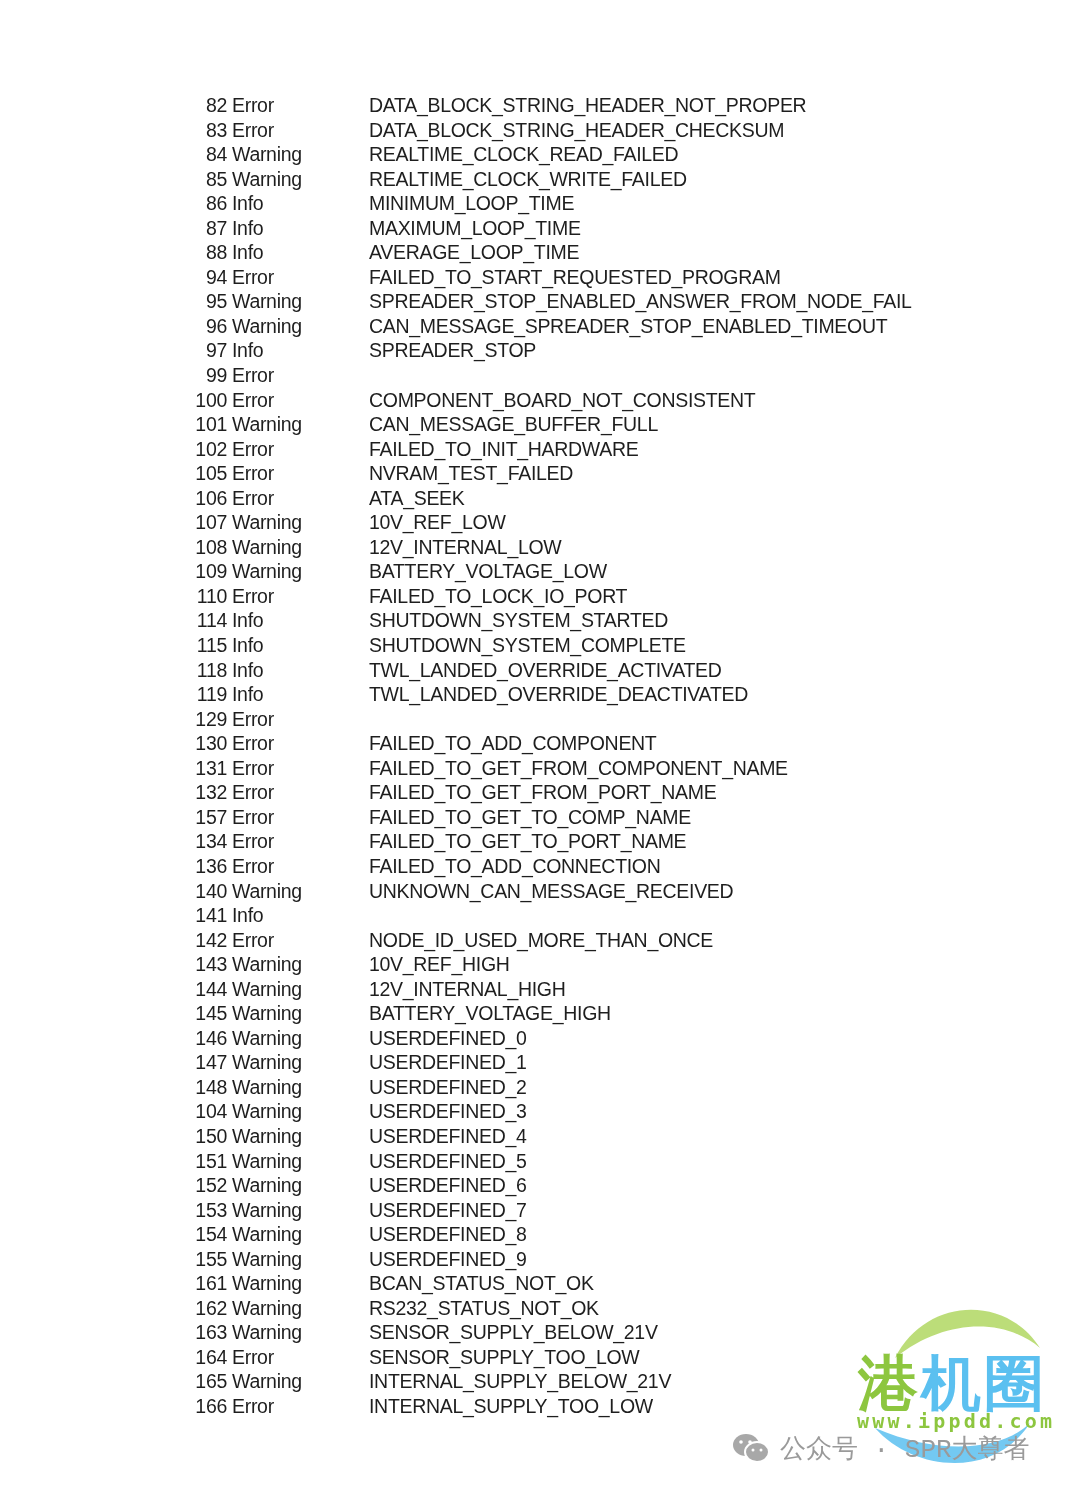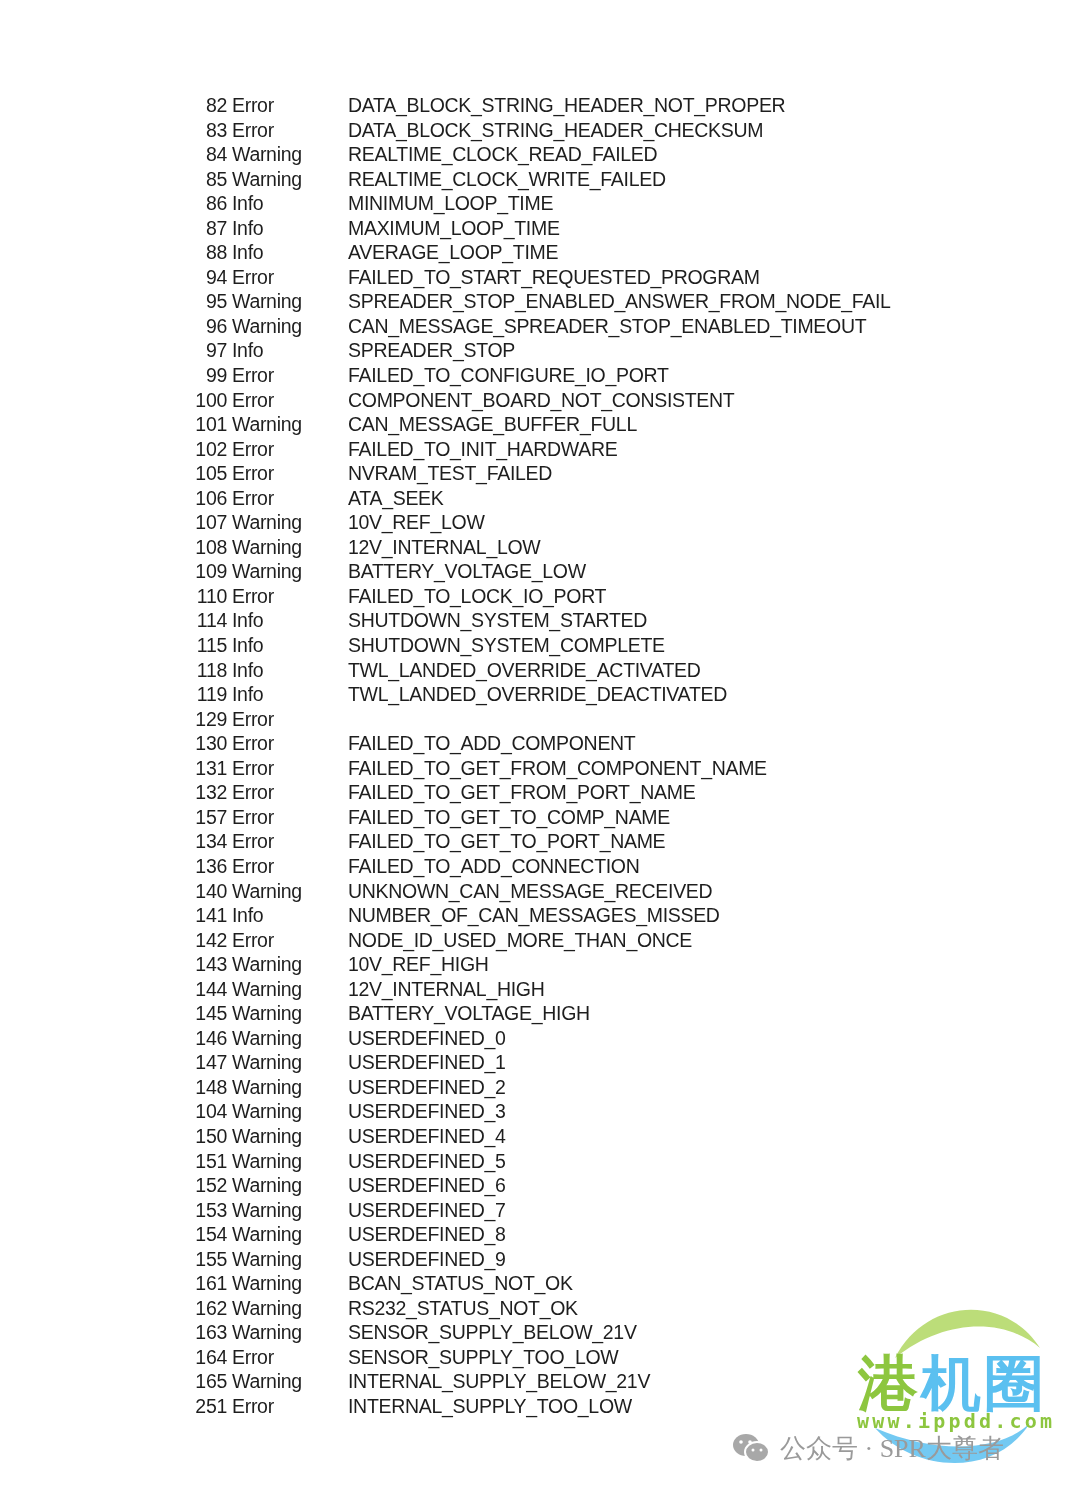--- a/index.html
+++ b/index.html
@@ -4,24 +4,24 @@
 <style>
   html, body { margin: 0; padding: 0; }
   body {
     width: 1080px; height: 1488px; background: #ffffff; position: relative; overflow: hidden;
     font-family: "Liberation Sans", "DejaVu Sans", sans-serif; color: #1e1e1e;
   }
   .table { position: absolute; left: 0; top: 93px; width: 1080px; }
   .row { position: relative; height: 24.55px; font-size: 19.5px; line-height: 24.55px; letter-spacing: -0.3px; }
   .num { position: absolute; right: 853px; text-align: right; white-space: nowrap; }
   .sev { position: absolute; left: 232px; white-space: nowrap; text-align: right; }
-  .desc { position: absolute; left: 348px; white-space: nowrap; }
+  .desc { position: absolute; left: 369px; white-space: nowrap; }
   .logo { position: absolute; left: 855px; top: 1298px; width: 200px; height: 180px; }
   .wm { position: absolute; left: 732px; top: 1430px; height: 36px; display: flex; align-items: center; gap: 10px;
-        font-family: Liberation Serif, serif; font-size: 26px; color: #9a9a9a; }
+        font-family: Liberation Mono, monospace; font-size: 26px; color: #9a9a9a; }
   .wm svg { display: block; }
 </style>
 </head>
 <body>
 
 <div class="table" id="table">
     <div class="row">
       <span class="num">82</span>
       <span class="sev">Error</span>
       <span class="desc">DATA_BLOCK_STRING_HEADER_NOT_PROPER</span>
@@ -72,21 +72,20 @@
       <span class="desc">CAN_MESSAGE_SPREADER_STOP_ENABLED_TIMEOUT</span>
     </div>
     <div class="row">
       <span class="num">97</span>
       <span class="sev">Info</span>
       <span class="desc">SPREADER_STOP</span>
     </div>
     <div class="row">
       <span class="num">99</span>
       <span class="sev">Error</span>
-      <span class="desc">FAILED_TO_CONFIGURE_IO_PORT</span>
     </div>
     <div class="row">
       <span class="num">100</span>
       <span class="sev">Error</span>
       <span class="desc">COMPONENT_BOARD_NOT_CONSISTENT</span>
     </div>
     <div class="row">
       <span class="num">101</span>
       <span class="sev">Warning</span>
       <span class="desc">CAN_MESSAGE_BUFFER_FULL</span>
@@ -181,21 +180,20 @@
       <span class="desc">FAILED_TO_ADD_CONNECTION</span>
     </div>
     <div class="row">
       <span class="num">140</span>
       <span class="sev">Warning</span>
       <span class="desc">UNKNOWN_CAN_MESSAGE_RECEIVED</span>
     </div>
     <div class="row">
       <span class="num">141</span>
       <span class="sev">Info</span>
-      <span class="desc">NUMBER_OF_CAN_MESSAGES_MISSED</span>
     </div>
     <div class="row">
       <span class="num">142</span>
       <span class="sev">Error</span>
       <span class="desc">NODE_ID_USED_MORE_THAN_ONCE</span>
     </div>
     <div class="row">
       <span class="num">143</span>
       <span class="sev">Warning</span>
       <span class="desc">10V_REF_HIGH</span>
@@ -279,21 +277,21 @@
       <span class="num">164</span>
       <span class="sev">Error</span>
       <span class="desc">SENSOR_SUPPLY_TOO_LOW</span>
     </div>
     <div class="row">
       <span class="num">165</span>
       <span class="sev">Warning</span>
       <span class="desc">INTERNAL_SUPPLY_BELOW_21V</span>
     </div>
     <div class="row">
-      <span class="num">251</span>
+      <span class="num">166</span>
       <span class="sev">Error</span>
       <span class="desc">INTERNAL_SUPPLY_TOO_LOW</span>
     </div>
   </div>
 
 <div class="logo">
   <svg width="200" height="180" viewBox="0 0 200 180">
     <path d="M40 60 C 70 0, 150 -5, 185 50 C 150 20, 90 20, 40 60 Z" fill="#b5d96a" opacity="0.9"></path>
     <path d="M20 130 C 60 175, 140 180, 175 125 C 150 150, 90 160, 20 130 Z" fill="#5bc0f0" opacity="0.85"></path>
     <rect x="0" y="52" width="62" height="62" fill="none"></rect>

